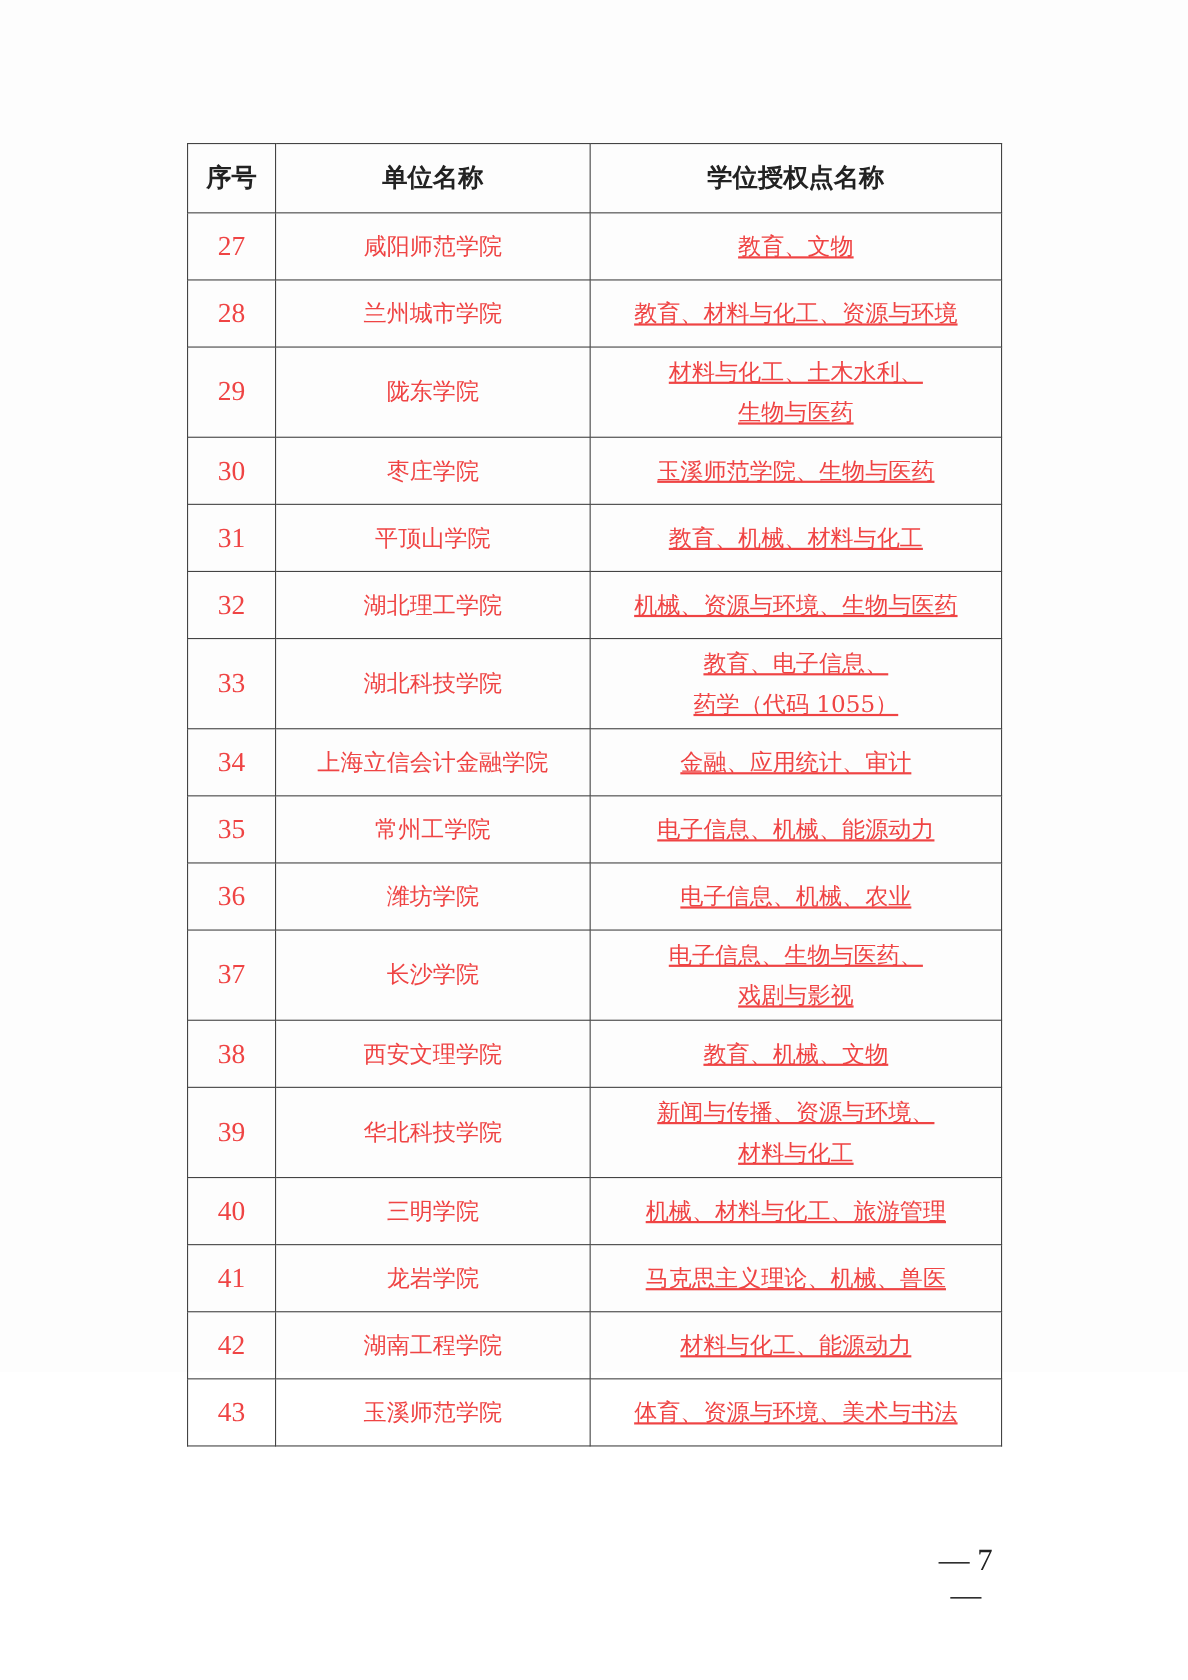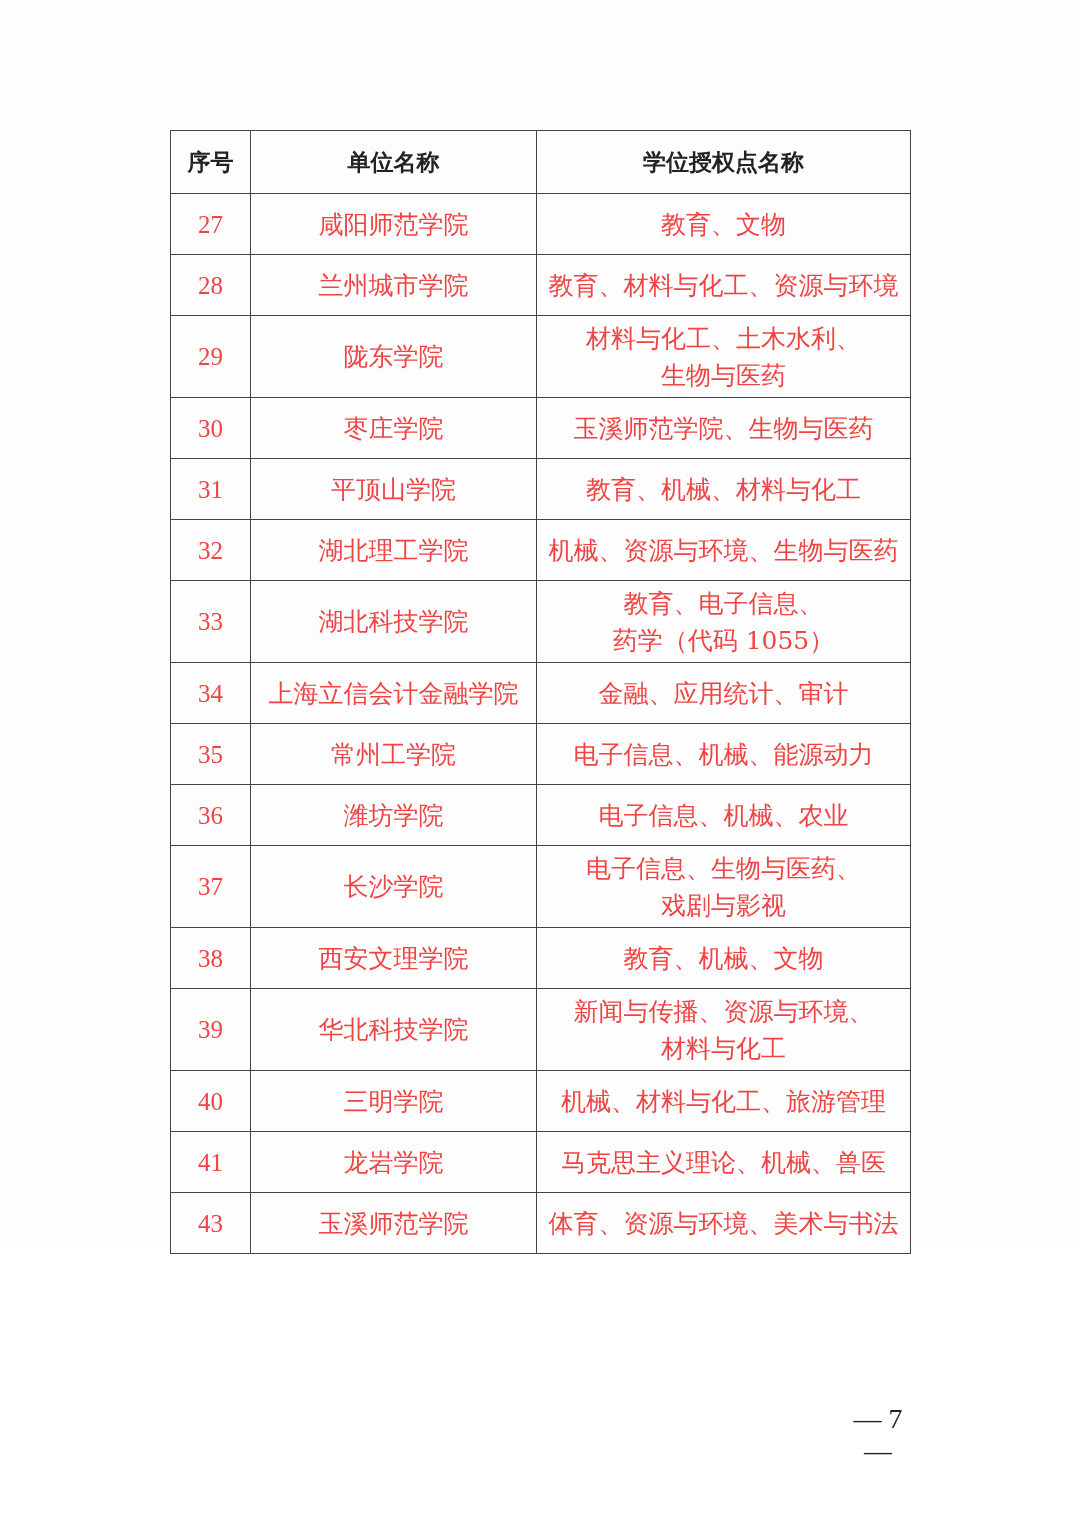--- a/index.html
+++ b/index.html
@@ -5,30 +5,30 @@
   html, body { margin: 0; padding: 0; background: #ffffff; }
   body { width: 1080px; height: 1527px; position: relative; overflow: hidden;
          font-family: "DejaVu Serif", "Liberation Serif", serif; color: #222; }
   .page { position: absolute; left: 0; top: 0; width: 1080px; height: 1247px; background: #fdfdfd; }
   table.doc {
     position: absolute; left: 170px; top: 130px; width: 740px;
     border-collapse: collapse; table-layout: fixed;
   }
   table.doc th, table.doc td {
     border: 1.5px solid #444; text-align: center; vertical-align: middle;
-    padding: 0; font-size: 25px; line-height: 37px;
+    padding: 0; font-size: 21px; line-height: 37px;
   }
   table.doc th { font-family: "DejaVu Sans", "Liberation Sans", sans-serif; font-weight: bold; font-size: 23px; height: 62px; }
   table.doc td.num { font-family: "Liberation Serif", serif; font-size: 25px; }
   table.doc td { height: 60px; color: #ef4444; }
   table.doc tr.tall td { height: 81px; }
   .col-num { width: 80px; }
   .col-unit { width: 286px; }
   .col-deg { width: 374px; }
-  .line { display: block; }
+  .line { display: block; text-decoration: underline; }
   .footer-page {
     position: absolute; top: 1403px; left: 838px; width: 80px; text-align: center;
     font-family: "Liberation Serif", serif; font-size: 28px; color: #222;
   }
 </style>
 </head>
 <body>
 
 <div class="page">
   <table class="doc">
@@ -148,20 +148,27 @@
           </td>
       </tr>
       <tr>
         <td class="num">41</td>
         <td>龙岩学院</td>
         <td>
             <span class="line">马克思主义理论、机械、兽医</span>
           </td>
       </tr>
       <tr>
+        <td class="num">42</td>
+        <td>湖南工程学院</td>
+        <td>
+            <span class="line">材料与化工、能源动力</span>
+          </td>
+      </tr>
+      <tr>
         <td class="num">43</td>
         <td>玉溪师范学院</td>
         <td>
             <span class="line">体育、资源与环境、美术与书法</span>
           </td>
       </tr>
     </tbody>
   </table>
 
   <div class="footer-page">— 7 —</div>

